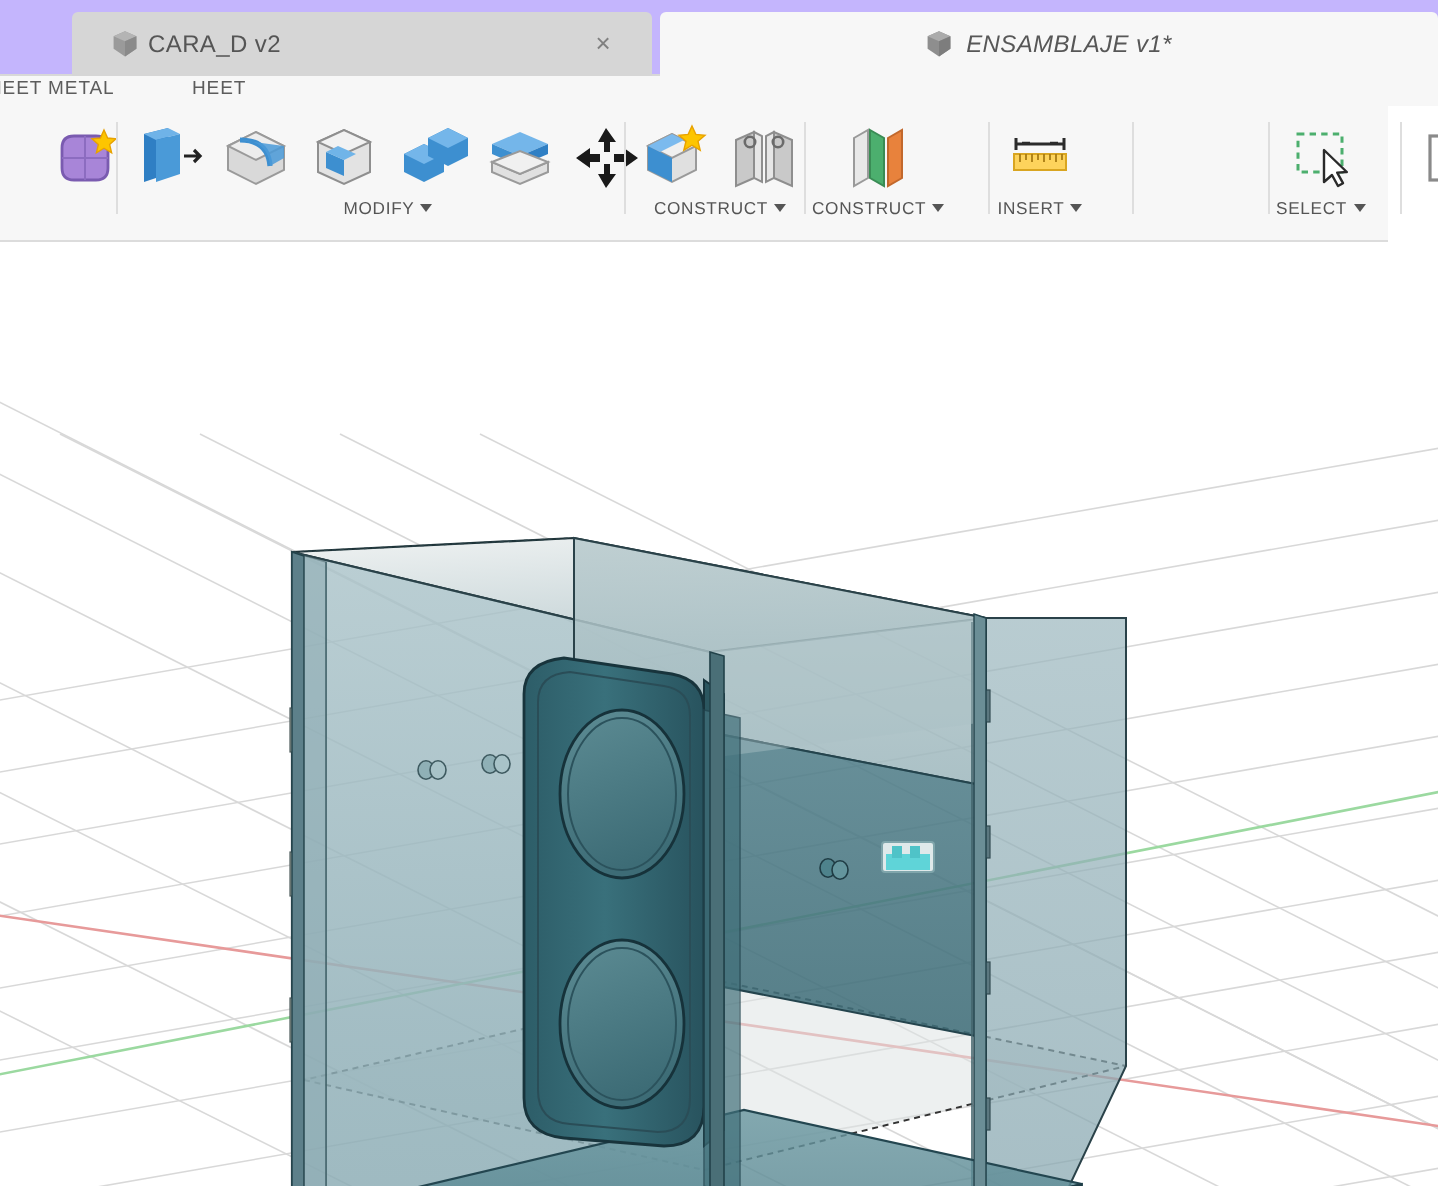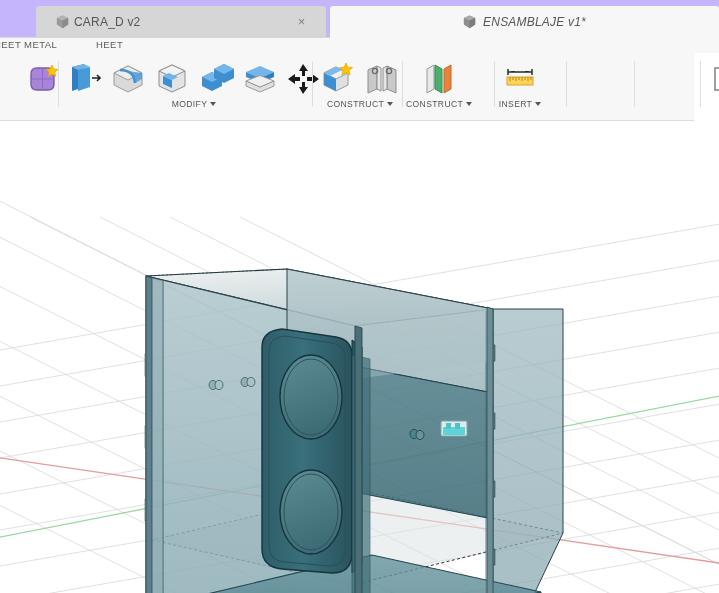--- a/index.html
+++ b/index.html
@@ -289,20 +289,34 @@
         <span>INSERT</span>
         <i class="caret"></i>
       </div>
     </div>
 
     <div class="sep" style="left:566px;"></div>
 
 
     <div class="sep" style="left:634px;"></div>
 
+    <div class="tgroup" style="left:638px;">
+      <div class="trow">
+        <div class="tbtn">
+          <svg width="40" height="36" viewBox="0 0 40 36">
+            <rect x="9" y="6" width="22" height="19" fill="none" stroke="#4caf6e" stroke-width="1.5" stroke-dasharray="3.2 2.6"></rect>
+            <path d="M22 14 L22 30 L26 26.5 L29 32 L31.5 30.6 L28.6 25.3 L33.4 25 Z" fill="#ffffff" stroke="#2b2b2b" stroke-width="1.2" stroke-linejoin="round"></path>
+          </svg>
+        </div>
+      </div>
+      <div class="glabel">
+        <span>SELECT</span>
+        <i class="caret"></i>
+      </div>
+    </div>
 
     <div class="sep" style="left:700px;"></div>
 
     <div class="tgroup" style="left:704px;">
       <div class="trow">
         <div class="tbtn">
           <svg width="30" height="34" viewBox="0 0 30 34">
             <rect x="4" y="6" width="24" height="22" fill="none" stroke="#8a8a8a" stroke-width="1.6"></rect>
           </svg>
         </div>

